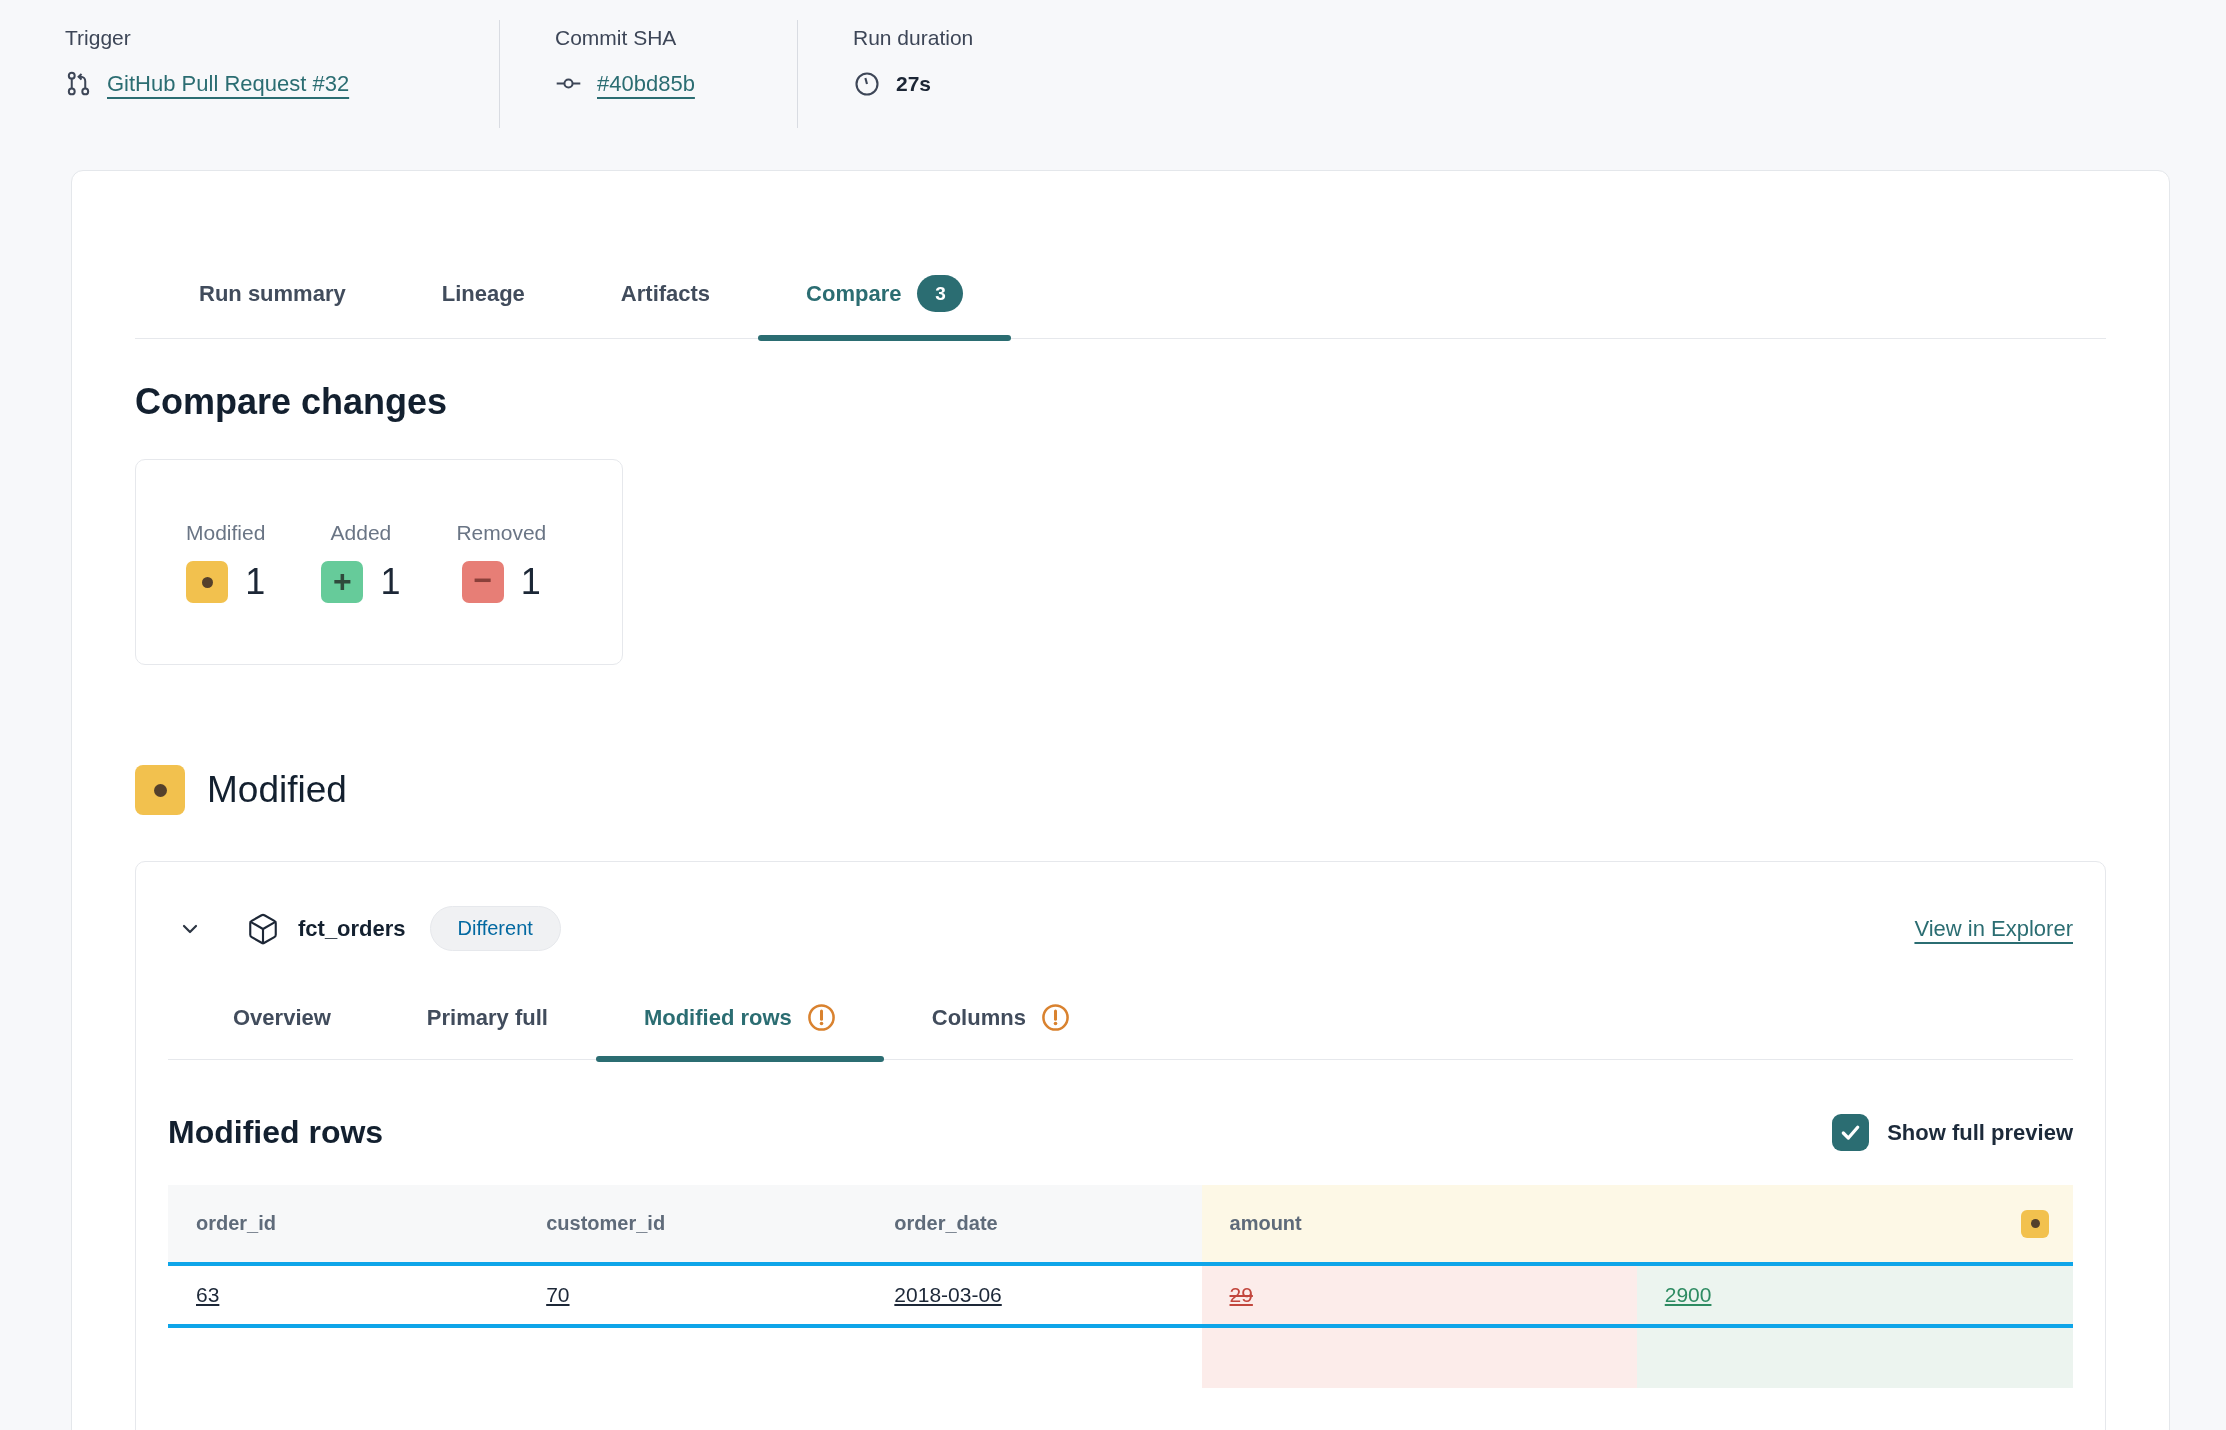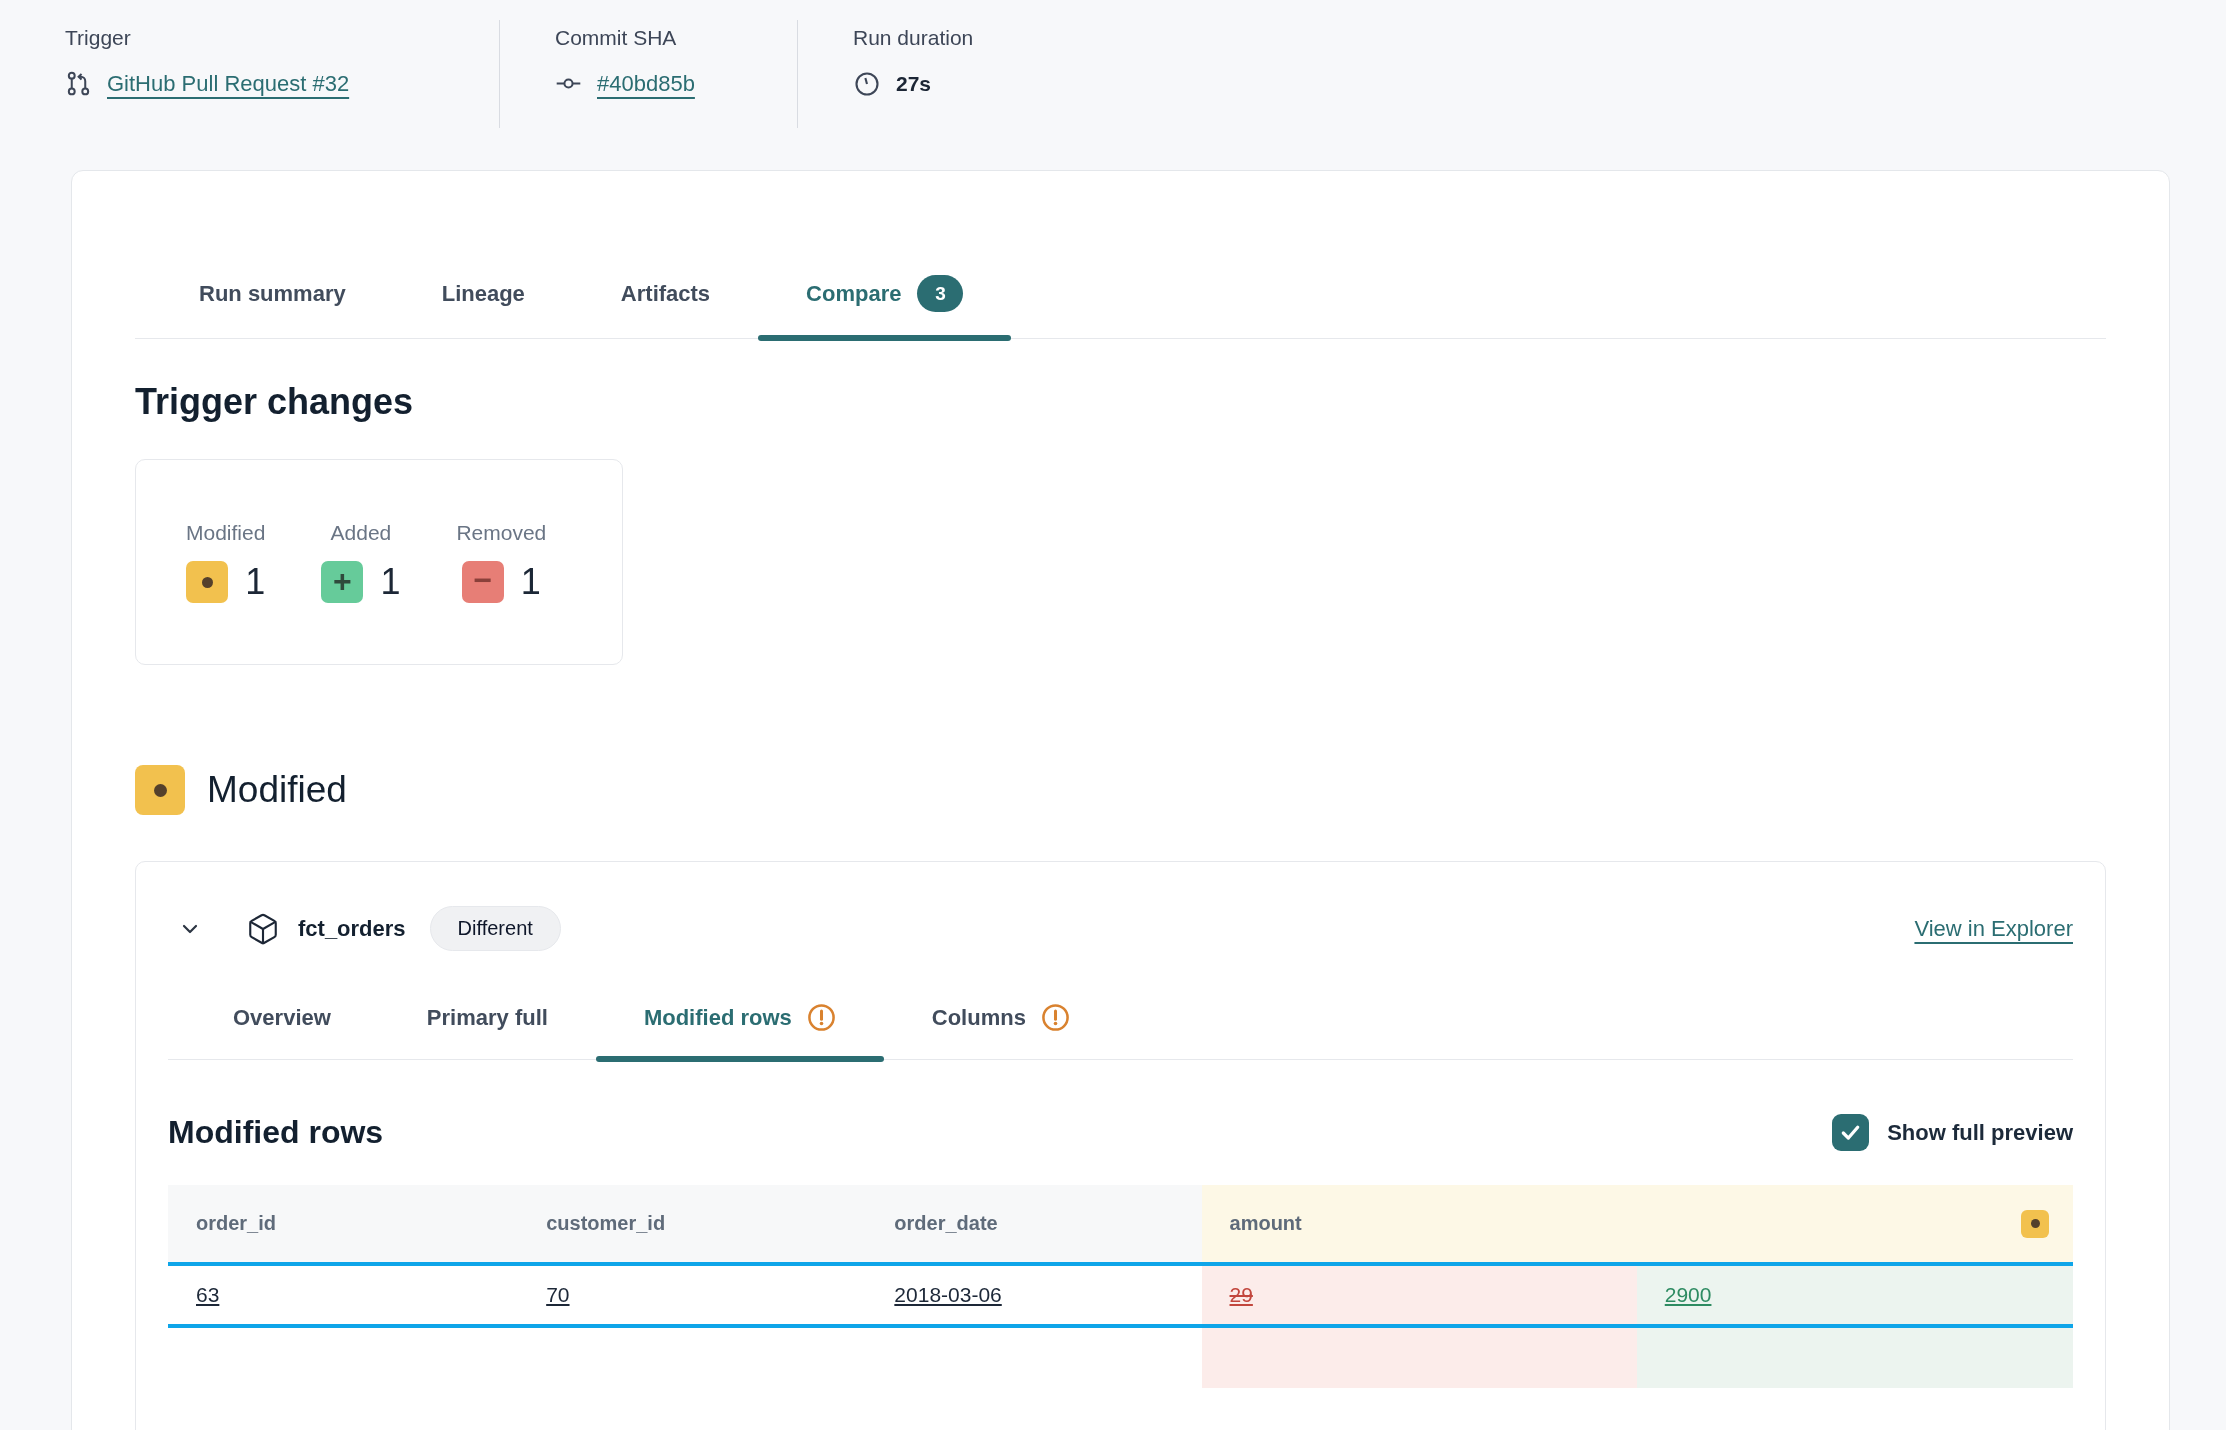--- a/index.html
+++ b/index.html
@@ -76,21 +76,21 @@
   .model-card {
     margin-top:46px; border:1px solid #e6e8ec; border-radius:10px;
     padding:0 32px; height:650px; background:#fff;
   }
   .model-header { display:flex; align-items:center; margin-top:0; padding-top:44px; }
   .chevron { margin-left:10px; color:#2c3543; cursor:pointer; }
   .box-icon { margin-left:44px; color:#1d2736; }
   .model-name { margin-left:18px; font-size:22px; font-weight:600; color:#13202f; }
   .diff-pill {
     margin-left:24px; background:#f0f1f3; border:1px solid #e6e8ec; border-radius:999px;
-    padding:10px 27px; font-size:20px; color:#0f172a;
+    padding:10px 27px; font-size:20px; color:#0369a1;
   }
   .explorer-link {
     margin-left:auto; font-size:22px; color:#2b6d72; cursor:pointer;
     text-decoration:underline; text-underline-offset:6px; text-decoration-thickness:1.5px;
   }
 
   
   .sub-tabs { display:flex; margin-top:52px; padding-left:17px; border-bottom:1px solid #e6e8ec; }
   .sub-tab {
     display:flex; align-items:center; gap:15px; padding:0 48px 27px;
@@ -189,21 +189,21 @@
       </div>
     <div class="tab">
         <span>Artifacts</span>
       </div>
     <div class="tab active">
       <span>Compare</span>
       <span class="tab-badge">3</span>
     </div>
   </div>
 
-  <h2 class="section-title">Trigger changes</h2>
+  <h2 class="section-title">Compare changes</h2>
 
   <div class="stats-card">
     <div class="stat">
       <div class="stat-label">Modified</div>
       <div class="stat-value">
         <span class="sq yellow">
             <span class="dot"></span>
           </span>
         <span class="stat-count">1</span>
       </div>

